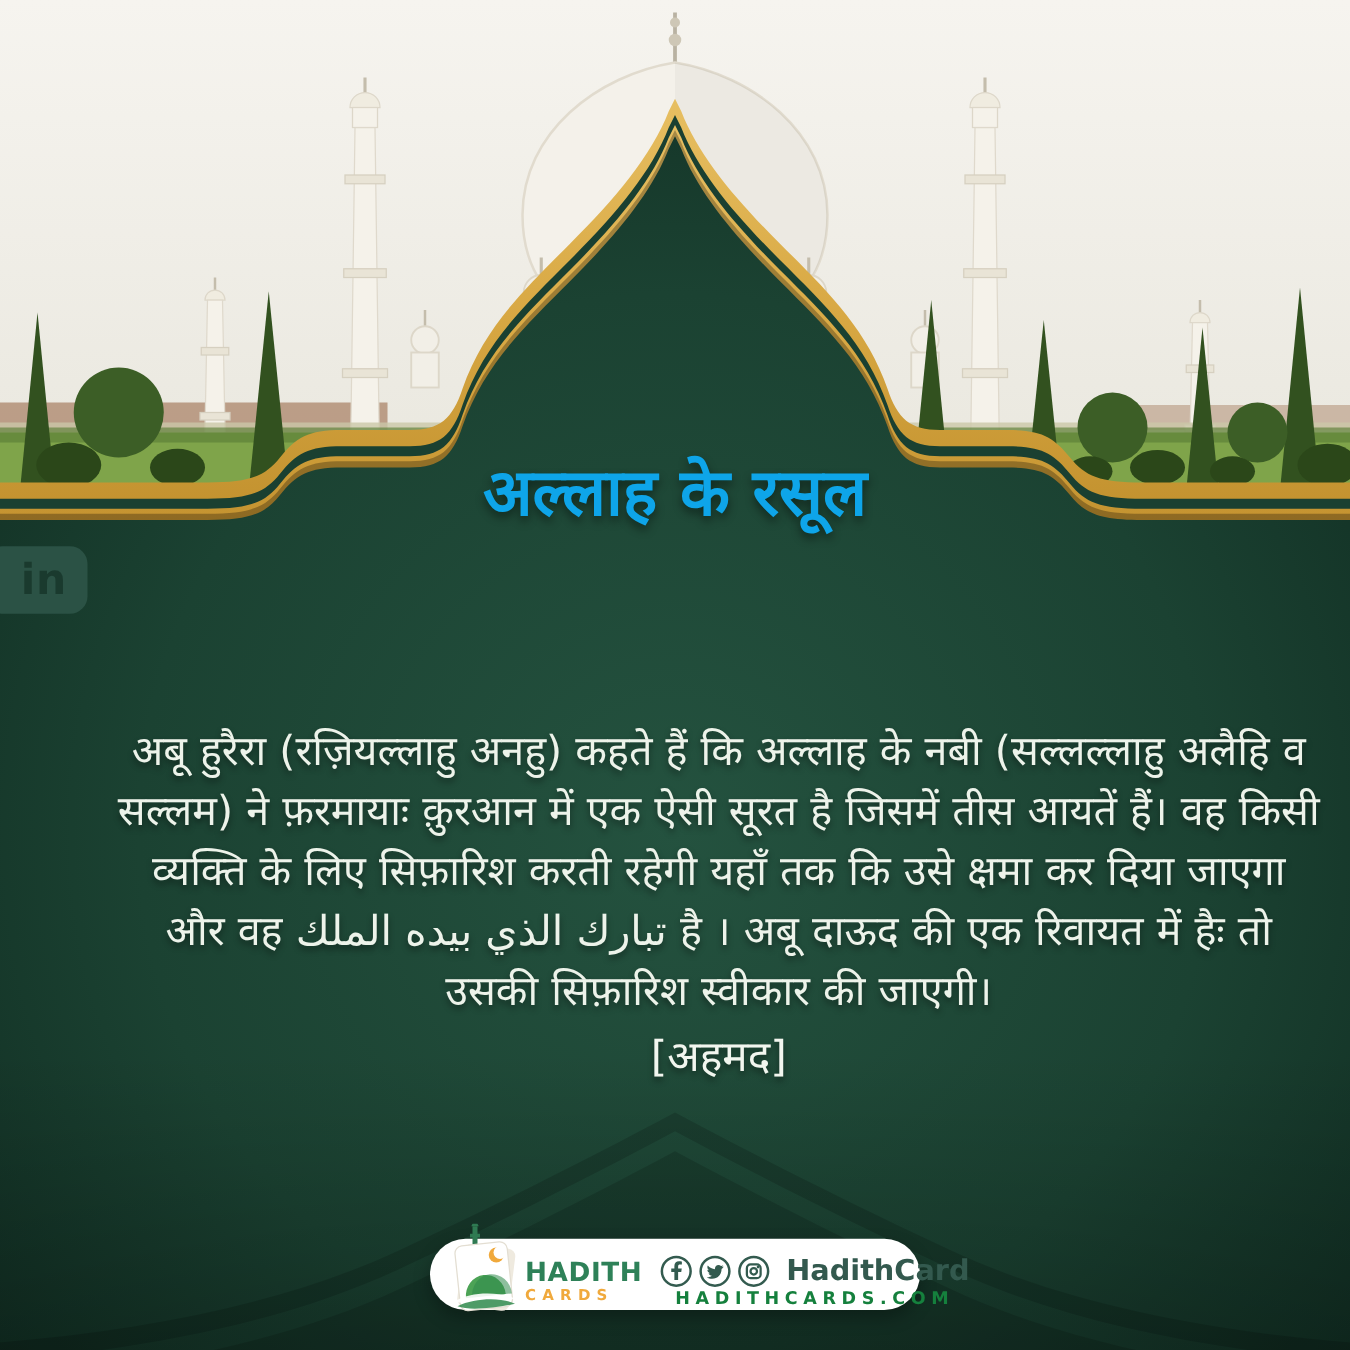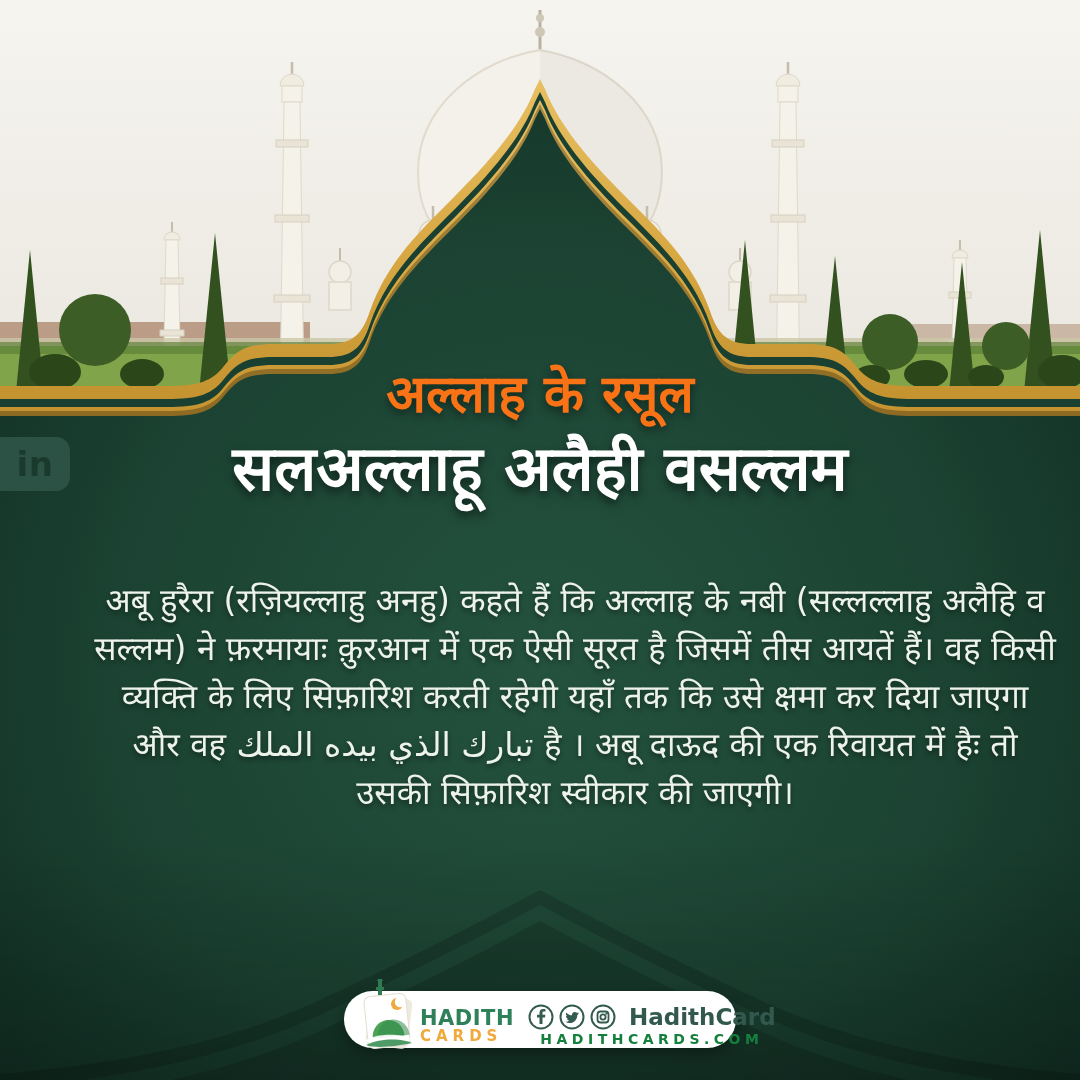--- a/index.html
+++ b/index.html
@@ -15,21 +15,21 @@
     position:absolute;left:-12px;top:437px;width:82px;height:54px;
     background:#2b5245;border-radius:14px;
     display:flex;align-items:center;justify-content:center;
     padding-left:12px;box-sizing:border-box;
     color:#1a3a2e;font-size:34px;font-weight:600;letter-spacing:.5px;
   }
 
   
   .title-1{
     position:absolute;left:0;right:0;top:356px;text-align:center;
-    color:#f97316;font-size:52px;font-weight:600;
+    color:#0ea5e9;font-size:52px;font-weight:600;
     text-shadow:0 4px 8px rgba(0,0,0,.45);
   }
   .title-2{
     position:absolute;left:0;right:0;top:424px;text-align:center;
     color:#ffffff;font-size:62px;font-weight:700;
     text-shadow:0 5px 9px rgba(0,0,0,.5);
   }
   .subtitle{
     position:absolute;left:0;right:0;top:522px;text-align:center;
     color:#c8dcc2;font-size:38px;font-weight:500;
@@ -52,21 +52,21 @@
   
   .footer-pill{
     position:absolute;left:50%;top:991px;transform:translateX(-50%);
     width:392px;height:57px;background:#ffffff;border-radius:29px;
     box-shadow:0 6px 14px rgba(0,0,0,.3);
     display:flex;align-items:center;padding:12px 18px 0 12px;box-sizing:border-box;
   }
   .logo-icon{position:relative;width:62px;height:76px;margin-top:-18px;flex:0 0 auto;}
   .brand-stack{display:flex;flex-direction:column;justify-content:center;margin-left:2px;flex:0 0 auto;}
   .brand-top{color:#2e8158;font-size:21px;font-weight:800;letter-spacing:.5px;line-height:22px;}
-  .brand-bottom{color:#f0a93c;font-size:15px;font-weight:700;letter-spacing:5px;line-height:15px;}
+  .brand-bottom{color:#f0a93c;font-size:12px;font-weight:700;letter-spacing:5px;line-height:15px;}
   .footer-right{display:flex;flex-direction:column;align-items:center;margin-left:14px;flex:1;}
   .social-row{display:flex;align-items:center;gap:5px;}
   .social-icon{width:26px;height:26px;flex:0 0 auto;}
   .handle{color:#33594e;font-size:23px;font-weight:600;margin-left:8px;line-height:26px;}
   .website{color:#15803d;font-size:14px;font-weight:600;letter-spacing:4.5px;margin-top:1px;}
 </style>
 </head>
 <body>
 
 <div class="canvas">
@@ -210,24 +210,24 @@
       <use href="#chev" transform="translate(0,31)" fill="rgba(0,0,0,0.15)"></use>
     </g>
     <rect x="0" y="840" width="1080" height="240" fill="url(#vignette)"></rect>
   </svg>
 
   <div class="in-badge">
     <span>in</span>
   </div>
 
   <div class="title-1">अल्लाह के रसूल</div>
-  <div class="title-2">सलअल्लाहू अलैही वसल्लम</div>
 
   <div class="hadith-wrap">
     <div class="hadith-text">अबू हुरैरा (रज़ियल्लाहु अनहु) कहते हैं कि अल्लाह के नबी (सल्लल्लाहु अलैहि व सल्लम) ने फ़रमायाः क़ुरआन में एक ऐसी सूरत है जिसमें तीस आयतें हैं। वह किसी व्यक्ति के लिए सिफ़ारिश करती रहेगी यहाँ तक कि उसे क्षमा कर दिया जाएगा और वह تبارك الذي بيده الملك है । अबू दाऊद की एक रिवायत में हैः तो उसकी सिफ़ारिश स्वीकार की जाएगी।</div>
+    <div class="hadith-source">[अहमद]</div>
   </div>
 
   <div class="footer-pill">
     <div class="logo-icon">
       <svg width="62" height="76" viewBox="0 0 62 76">
 
         <rect x="22" y="2" width="4" height="22" fill="#2f7a52"></rect>
         <polygon points="21,2 27,2 24,-4" fill="#2f7a52"></polygon>
         <rect x="20" y="8" width="8" height="3" fill="#2f7a52"></rect>
 

